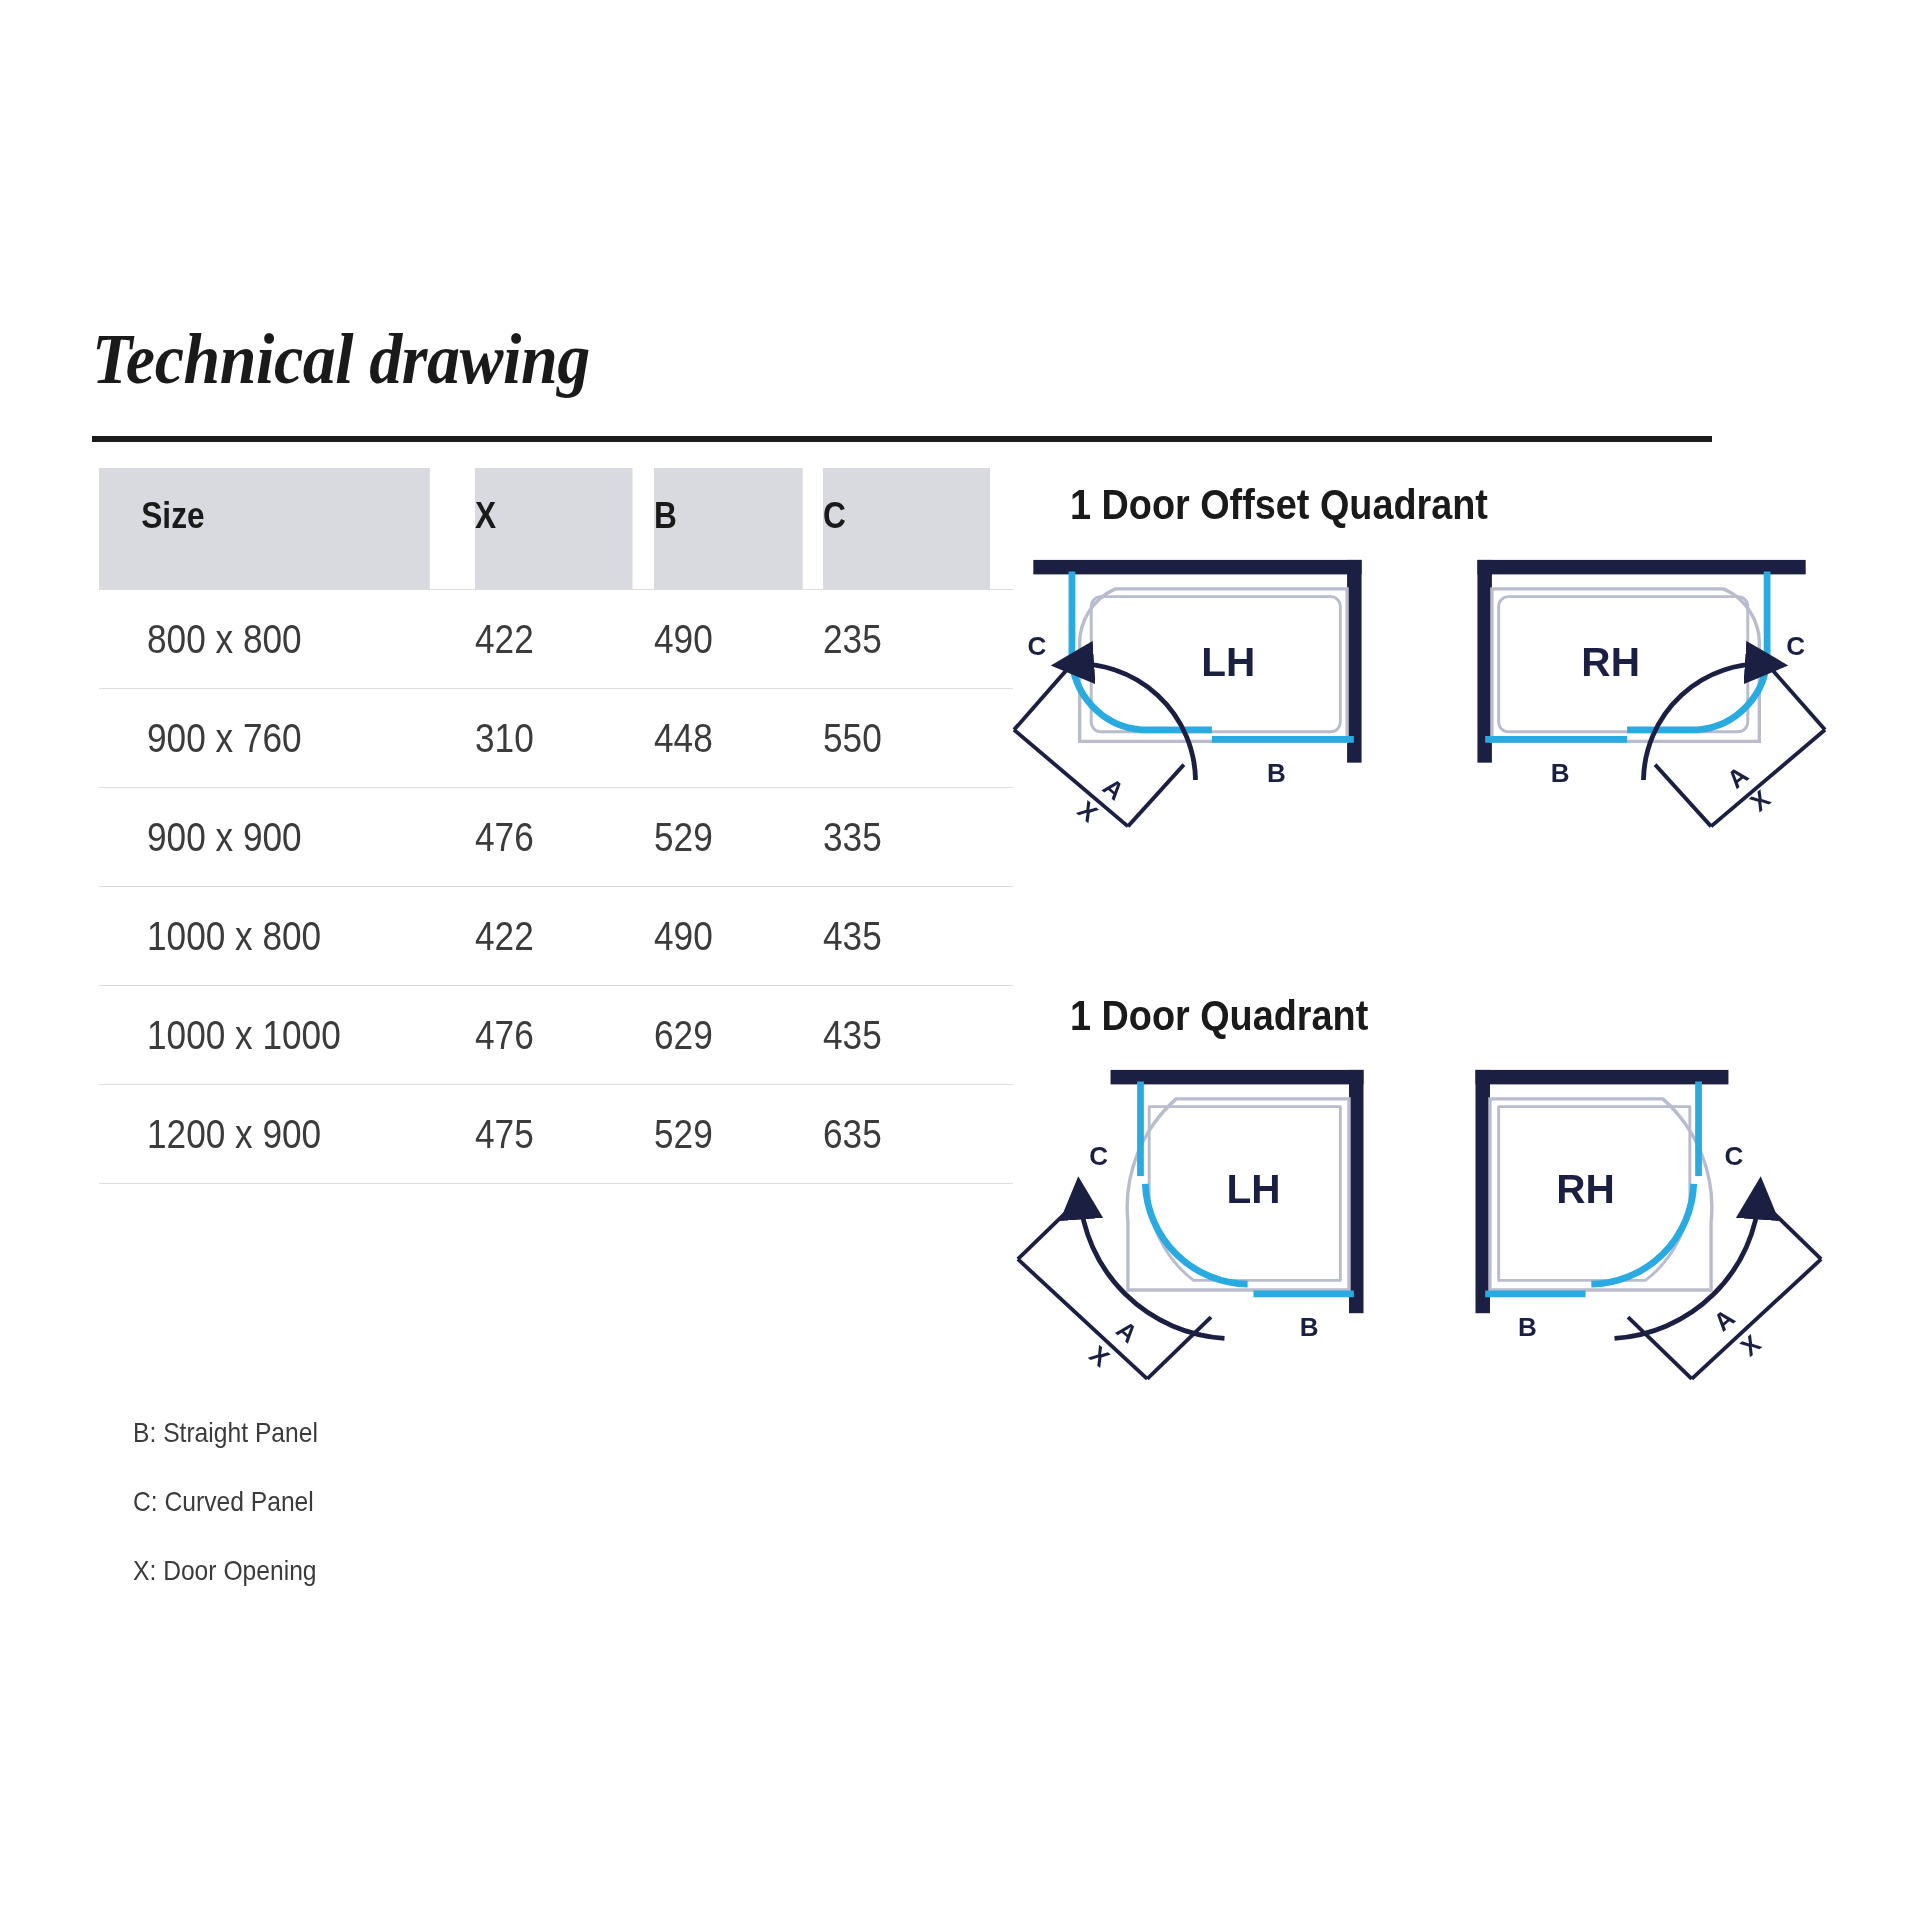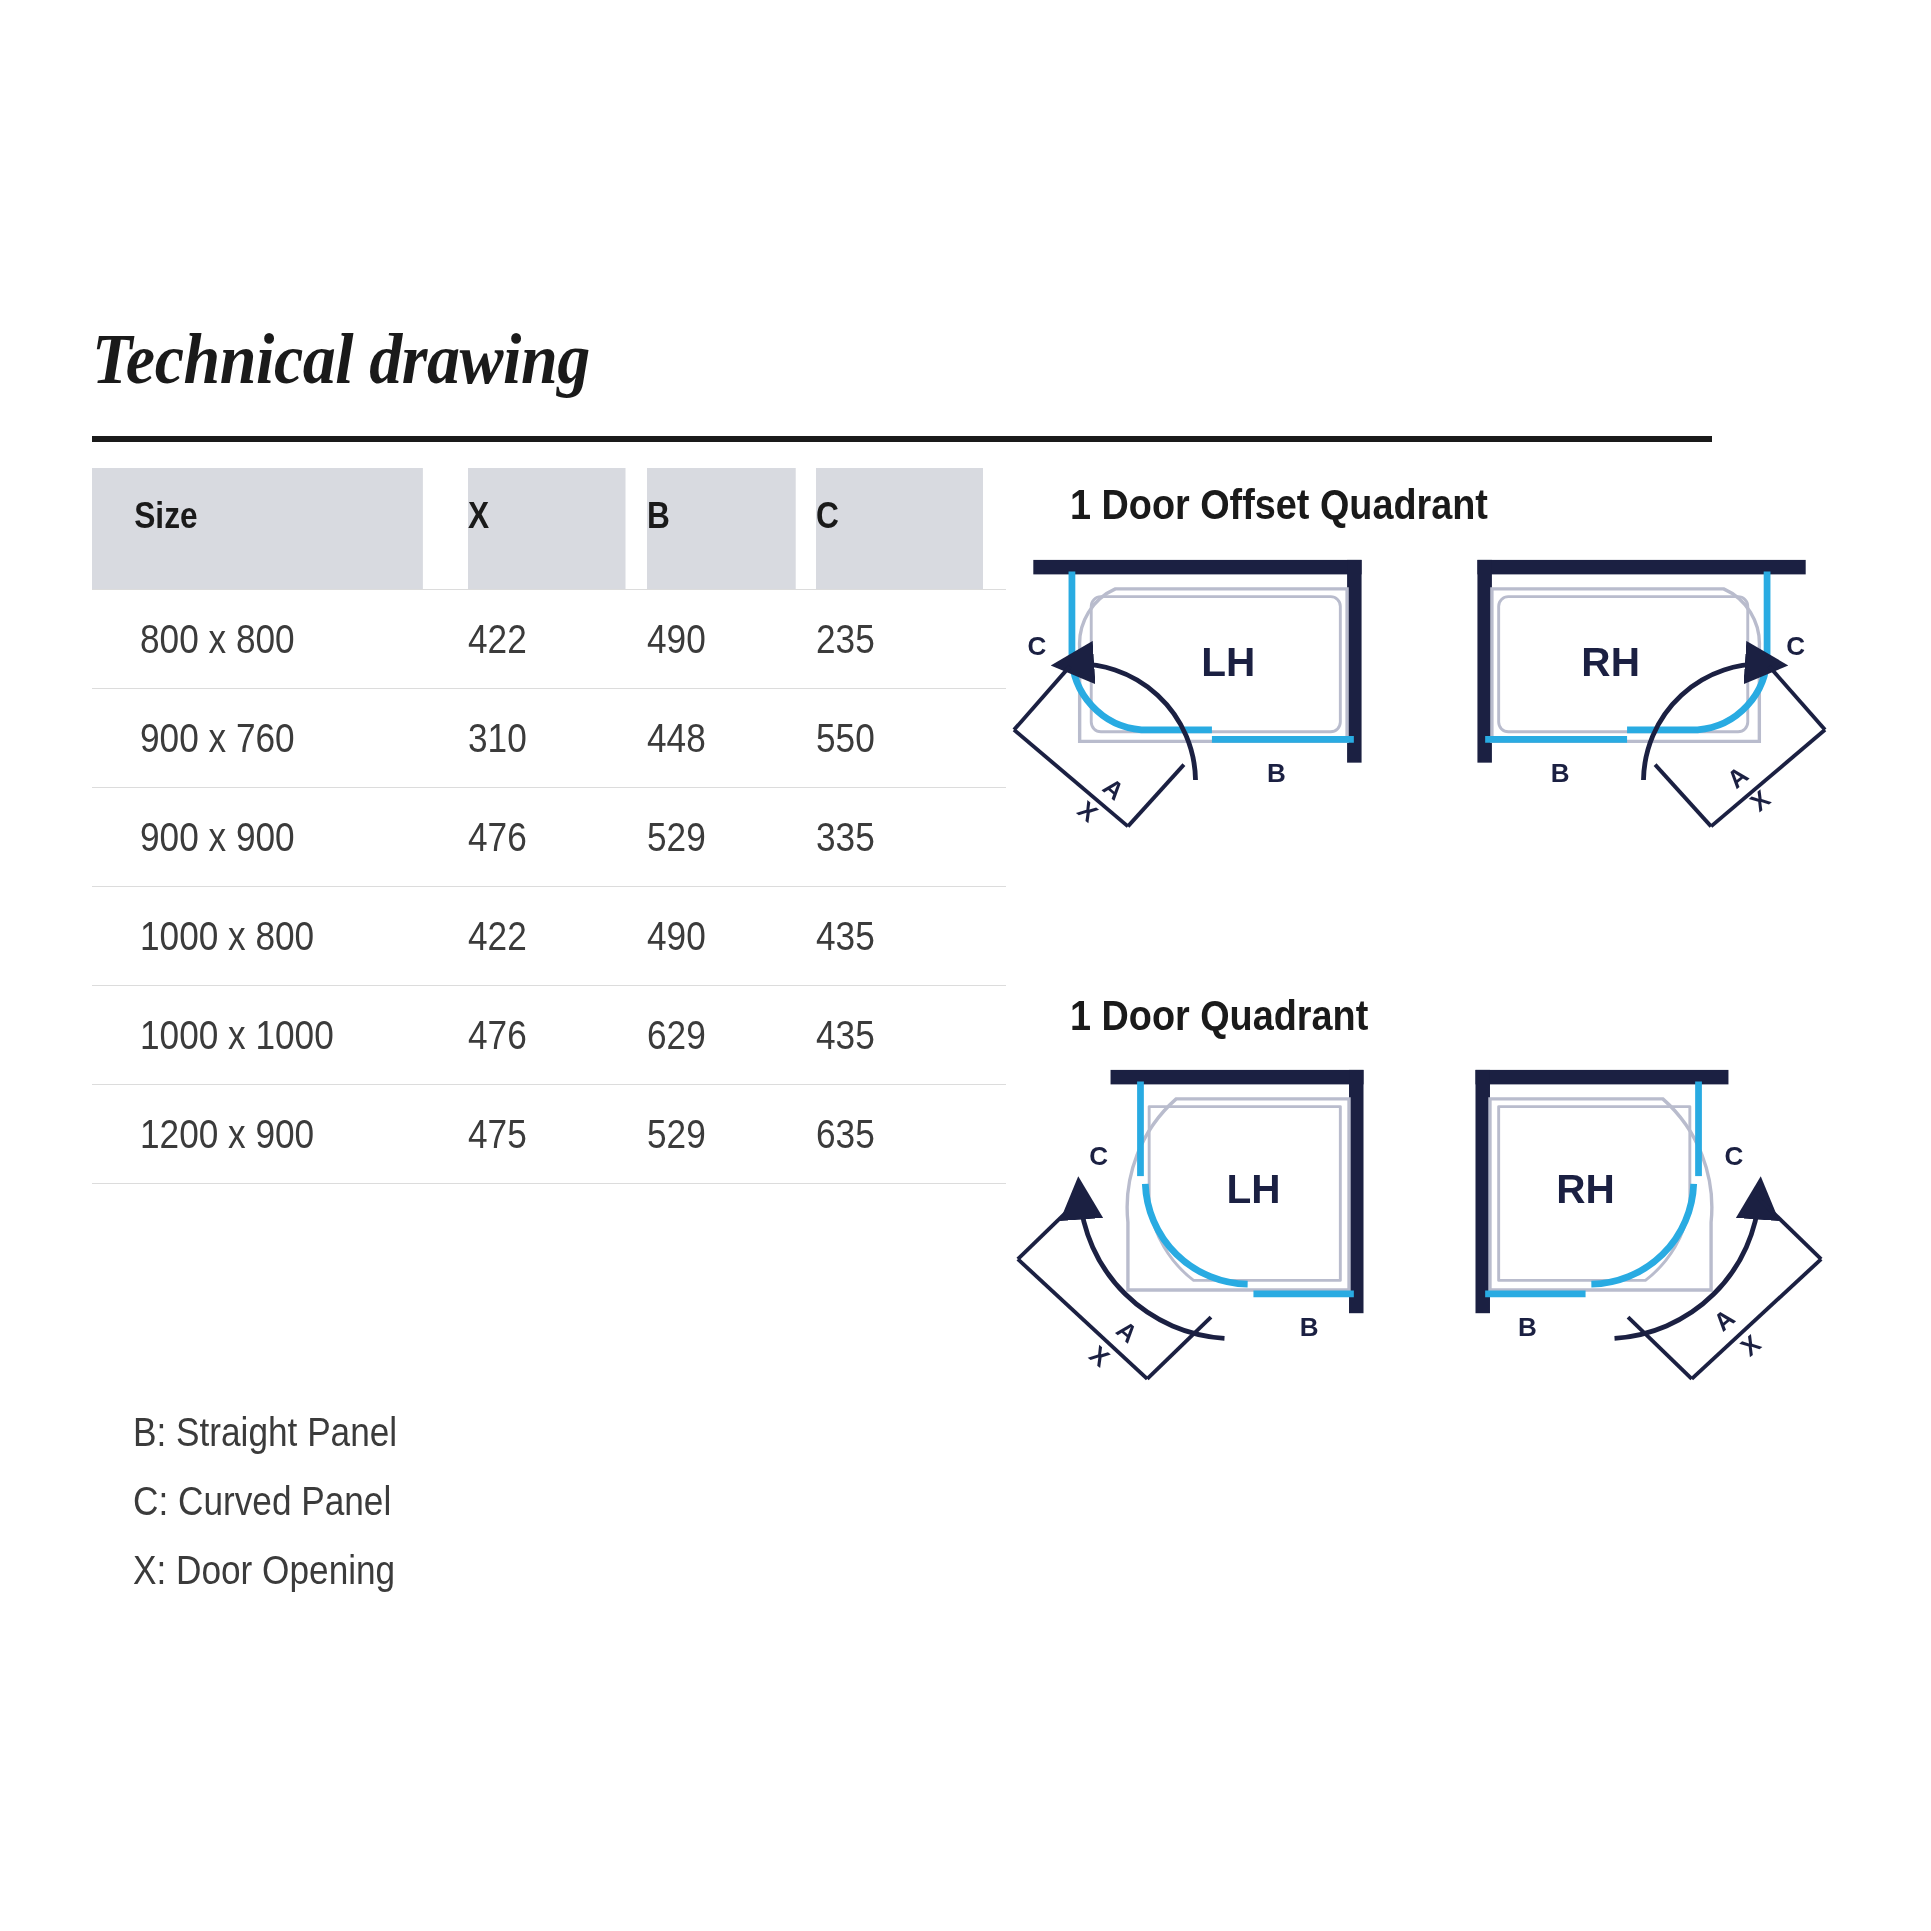--- a/index.html
+++ b/index.html
@@ -43,21 +43,21 @@
     left: 92px;
     top: 436px;
     width: 1620px;
     height: 5.8px;
     background: #1a1a1a;
   }
 
   
   .table-wrap {
     position: absolute;
-    left: 92px;
+    left: 99px;
     top: 468px;
     width: 866px;
   }
   table.spec {
     border-collapse: collapse;
     width: 866px;
     table-layout: fixed;
   }
   table.spec th {
     background: #d8dae0;
@@ -92,21 +92,21 @@
     display: inline-block;
     transform: scaleX(0.88);
     transform-origin: left center;
   }
 
   
   .legend {
     position: absolute;
     left: 133px;
     top: 1398px;
-    font-size: 40px;
+    font-size: 28px;
     line-height: 69px;
     color: #3b3b3b;
   }
   .legend div { white-space: nowrap; }
   .legend .shrink {
     display: inline-block;
     transform: scaleX(0.88);
     transform-origin: left center;
   }
 

